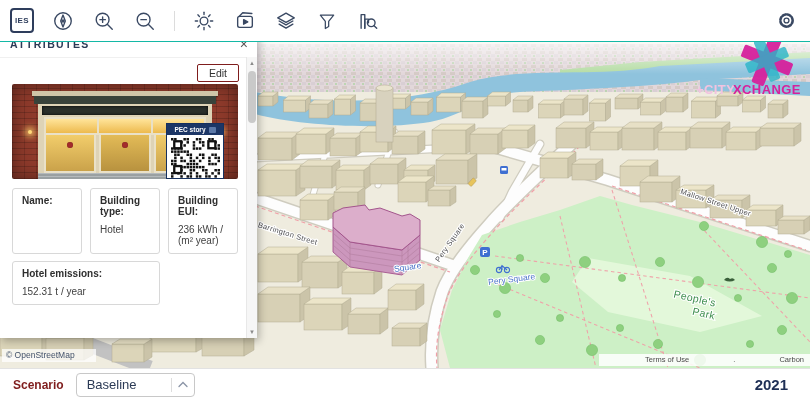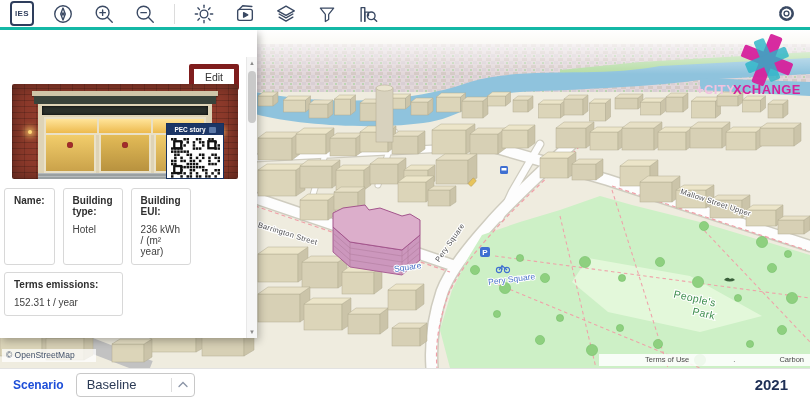--- a/index.html
+++ b/index.html
@@ -1,39 +1,39 @@
 <!DOCTYPE html>
 <html><head>
 <meta charset="utf-8">
 <style>
   html,body{margin:0;padding:0;background:#fff;}
   .app{position:relative;width:810px;height:400px;overflow:hidden;font-family:"Liberation Sans",sans-serif;background:#fff;}
 
   
-  .toolbar{position:absolute;top:0;left:0;width:810px;height:30px;background:#fff;border-bottom:3px solid #14b8a6;display:flex;align-items:center;gap:17px;padding-left:10px;box-sizing:border-box;z-index:10;}
+  .toolbar{position:absolute;top:0;left:0;width:810px;height:42px;background:#fff;border-bottom:1px solid #14b8a6;display:flex;align-items:center;gap:17px;padding-left:10px;box-sizing:border-box;z-index:10;}
   .tb-btn{display:flex;align-items:center;justify-content:center;width:24px;height:24px;cursor:pointer;}
   .tb-btn svg{stroke:#3a4963;fill:none;stroke-width:1.5;stroke-linecap:round;stroke-linejoin:round;}
   .ies-box{width:26px;height:21px;border:2px solid #2e3d5c;border-radius:4px;display:flex;align-items:center;justify-content:center;font-size:8px;font-weight:800;color:#2e3d5c;letter-spacing:.3px;box-shadow:inset 0 0 0 1px #fff;}
   .tb-divider{width:1px;height:20px;background:#dcdcdc;}
   .tb-spacer{flex:1;}
   .tb-gear{margin-right:12px;}
 
   
   .map-wrap{position:absolute;top:30px;left:0;width:810px;height:338px;background:#efecdf;z-index:1;}
   .osm-attr{position:absolute;left:2px;top:349px;z-index:3;background:rgba(255,255,255,.75);font-size:8.5px;color:#44536b;padding:1px 21px 2px 4px;}
   .terms-box{position:absolute;right:0;top:354px;z-index:3;background:rgba(255,255,255,.85);font-size:7.5px;color:#4a4a4a;padding:1px 6px 2px 6px;display:flex;gap:4px;}
   .terms-box span{cursor:pointer;margin-left:40px;}
 
   
   .panel{position:absolute;top:30px;left:0;width:257px;height:308px;background:#fff;z-index:5;box-shadow:2px 3px 8px rgba(0,0,0,.28);overflow:hidden;}
   .panel-header{height:27px;display:flex;align-items:center;justify-content:space-between;padding:0 9px 0 10px;border-bottom:1px solid #f0f0f0;}
   .panel-title{font-size:10.5px;font-weight:700;letter-spacing:1.4px;color:#2b3a55;}
   .panel-close{font-size:14px;color:#555;cursor:pointer;line-height:1;}
   .panel-body{position:absolute;top:27px;left:0;right:11px;bottom:0;}
-  .edit-btn{position:absolute;top:7px;right:7px;background:#fff;border:5px solid #7f1d1d;border-radius:2px;font-size:10.5px;color:#333;padding:2px 11px;cursor:pointer;}
+  .edit-btn{position:absolute;top:7px;right:7px;background:#fff;border:1px solid #7f1d1d;border-radius:2px;font-size:10.5px;color:#333;padding:2px 11px;cursor:pointer;}
   
   .scrollbar{position:absolute;top:27px;right:0;bottom:0;width:11px;background:#f6f6f6;border-left:1px solid #e8e8e8;box-sizing:border-box;}
   .scroll-arrow{position:absolute;left:0;width:100%;text-align:center;font-size:6px;color:#8a8a8a;cursor:pointer;}
   .scroll-up{top:3px;} .scroll-down{bottom:3px;}
   .scroll-thumb{position:absolute;left:1px;top:14px;width:8px;height:52px;background:#c9c9c9;border-radius:4px;cursor:pointer;}
 
   
   .photo{position:absolute;top:27px;left:12px;width:226px;height:95px;border-radius:2px;overflow:hidden;
     background:#8e3a2b;
     background-image:repeating-linear-gradient(0deg,rgba(0,0,0,.18) 0 1px,transparent 1px 6px),repeating-linear-gradient(90deg,rgba(0,0,0,.14) 0 1px,transparent 1px 12px);
@@ -52,29 +52,29 @@
   .steps{position:absolute;left:0;right:0;bottom:0;height:6px;background:repeating-linear-gradient(0deg,#9aa0a2 0 2px,#b5babc 2px 3px);}
   .lantern{position:absolute;top:46px;width:4px;height:4px;border-radius:50%;background:#ffd97a;box-shadow:0 0 6px 3px rgba(255,214,110,.8);}
   .lantern.l{left:16px;} .lantern.r{right:16px;}
   
   .qr-box{position:absolute;right:14px;bottom:0;width:58px;height:56px;background:#fff;border:1px solid #16305e;box-sizing:border-box;}
   .qr-head{height:11px;background:#1c3666;color:#fff;font-size:6.5px;font-weight:700;display:flex;align-items:center;justify-content:center;gap:3px;}
   .qr-head .mini{display:inline-block;width:7px;height:6px;background:#5c79a8;border-radius:1px;}
   .qr-body{position:absolute;left:3px;top:13px;}
 
   
-  .cards{position:absolute;top:131px;left:4px;width:226px;display:grid;grid-template-columns:1fr 1fr 1fr 1fr;gap:7px 8px;}
+  .cards{position:absolute;top:131px;left:12px;width:226px;display:grid;grid-template-columns:1fr 1fr 1fr;gap:7px 8px;}
   .card{border:1px solid #d8d8d8;border-radius:3px;background:#fff;padding:6px 9px 7px 9px;box-sizing:border-box;}
   .card.full{grid-column:1 / span 2;}
   .card .lbl{font-size:10px;font-weight:700;color:#2f2f2f;}
   .card .val{font-size:10px;color:#414141;margin-top:7px;}
 
   
   .bottom-bar{position:absolute;top:368px;left:0;width:810px;height:32px;background:#fff;border-top:1px solid #e2e2e2;display:flex;align-items:center;box-sizing:border-box;z-index:10;}
-  .scenario-lbl{margin-left:13px;font-size:12px;font-weight:700;color:#1d4ed8;}
+  .scenario-lbl{margin-left:13px;font-size:12px;font-weight:700;color:#7f1d1d;}
   .dropdown{margin-left:12px;width:117px;height:22px;border:1px solid #c8c8c8;border-radius:4px;display:flex;align-items:center;background:#fff;cursor:pointer;}
   .dropdown .dd-val{flex:1;font-size:13px;color:#2b3a55;padding-left:10px;}
   .dropdown .dd-div{width:1px;height:14px;background:#ddd;}
   .dropdown .dd-chev{width:22px;display:flex;align-items:center;justify-content:center;}
   .year{margin-left:auto;margin-right:22px;font-size:15px;font-weight:700;color:#1e2f55;}
 
   
   .street-lbl{font-size:7.5px;fill:#4f4f52;paint-order:stroke;stroke:#ffffff;stroke-width:2.2px;letter-spacing:.3px;}
   .blue-lbl{font-size:8.5px;fill:#4d74c8;paint-order:stroke;stroke:#ffffff;stroke-width:2px;}
   .park-lbl{font-size:10.5px;fill:#3f8f4f;paint-order:stroke;stroke:#ffffff;stroke-width:2.2px;letter-spacing:.4px;}
@@ -518,20 +518,24 @@
   </div>
 
   <div class="osm-attr">© OpenStreetMap</div>
   <div class="terms-box">
     <span>Terms of Use</span>
     <span>.</span>
     <span>Carbon</span>
   </div>
 
   <div class="panel">
+    <div class="panel-header">
+      <span class="panel-title">ATTRIBUTES</span>
+      <span class="panel-close">×</span>
+    </div>
     <div class="panel-body">
       <button class="edit-btn">Edit</button>
 
       <div class="photo">
         <div class="portico">
           <div class="cornice"></div>
           <div class="canopy"></div>
           <div class="signband"></div>
           <div class="transom">
               <i></i>
@@ -683,21 +687,21 @@
         </div>
         <div class="card">
           <div class="lbl">Building type:</div>
           <div class="val">Hotel</div>
         </div>
         <div class="card">
           <div class="lbl">Building EUI:</div>
           <div class="val">236 kWh / (m² year)</div>
         </div>
         <div class="card full">
-          <div class="lbl">Terms emissions:</div>
+          <div class="lbl">Hotel emissions:</div>
           <div class="val">152.31 t / year</div>
         </div>
 
       </div>
     </div>
 
     <div class="scrollbar">
       <div class="scroll-arrow scroll-up">▲</div>
       <div class="scroll-thumb"></div>
       <div class="scroll-arrow scroll-down">▼</div>

